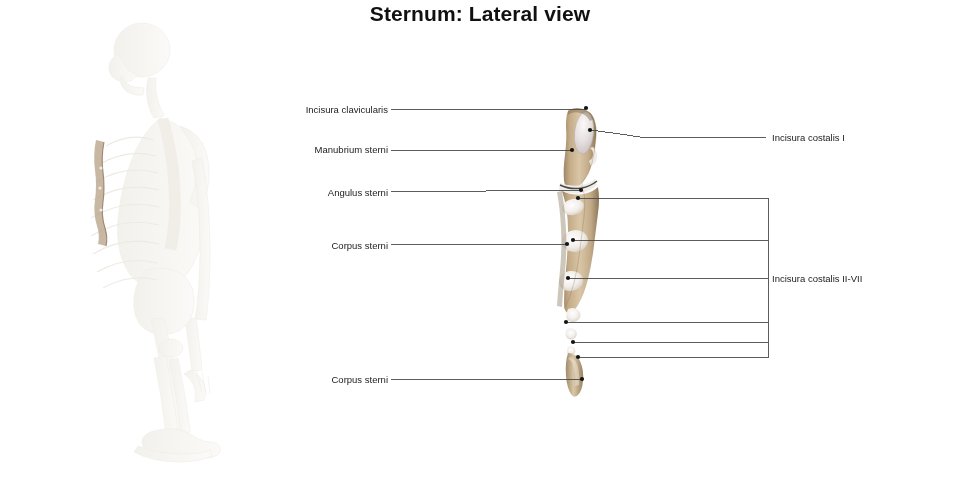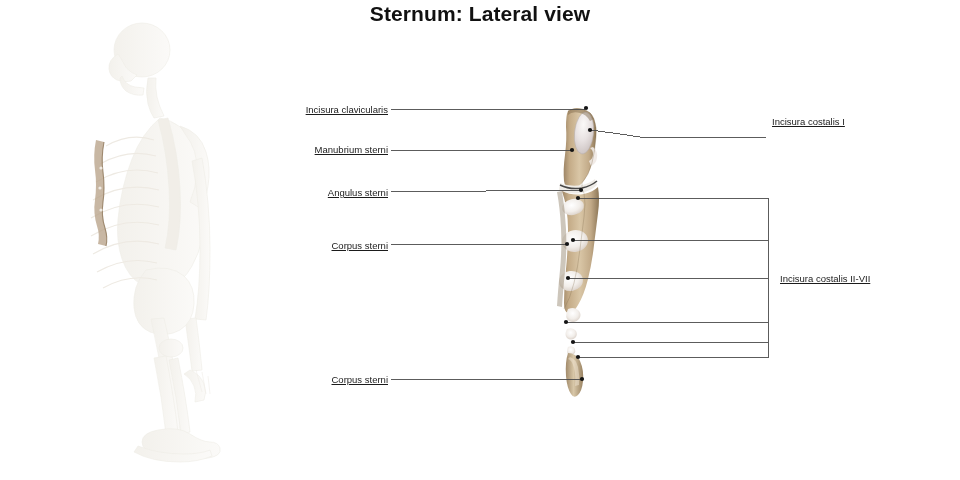--- a/index.html
+++ b/index.html
@@ -57,21 +57,20 @@
     width: 960px;
     height: 480px;
     pointer-events: none;
   }
   .label {
     position: absolute;
     font-size: 9.5px;
     color: #1b1b1b;
     white-space: nowrap;
     line-height: 1;
-    text-decoration: underline;
   }
   .label.right { text-align: left; }
   .label.left  { text-align: right; }
 </style>
 </head>
 <body>
 
 <div id="page">
 
   <div id="title">Sternum: Lateral view</div>
@@ -249,17 +248,17 @@
   <div class="label left" style="left:188px; top:105px; width:200px;">Incisura clavicularis</div>
 
   <div class="label left" style="left:188px; top:188px; width:200px;">Angulus sterni</div>
 
   <div class="label left" style="left:188px; top:145px; width:200px;">Manubrium sterni</div>
 
   <div class="label left" style="left:188px; top:241px; width:200px;">Corpus sterni</div>
 
   <div class="label left" style="left:188px; top:375px; width:200px;">Corpus sterni</div>
 
-  <div class="label right" style="left:772px; top:117px;">Incisura costalis I</div>
-
-  <div class="label right" style="left:772px; top:274px;margin-left:8px;">Incisura costalis II-VII</div>
+  <div class="label right" style="left:772px; top:133px;">Incisura costalis I</div>
+
+  <div class="label right" style="left:772px; top:274px;">Incisura costalis II-VII</div>
 
 </div>
 
 </body></html>

